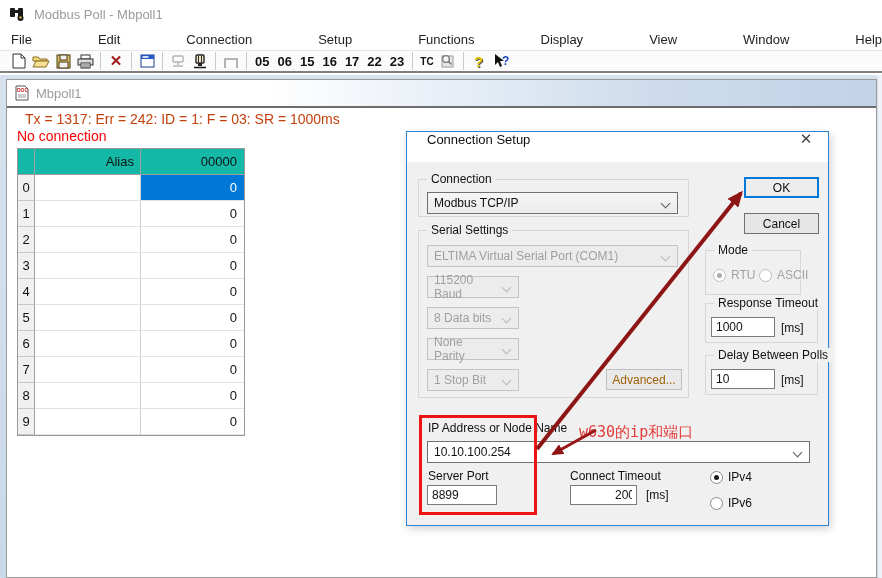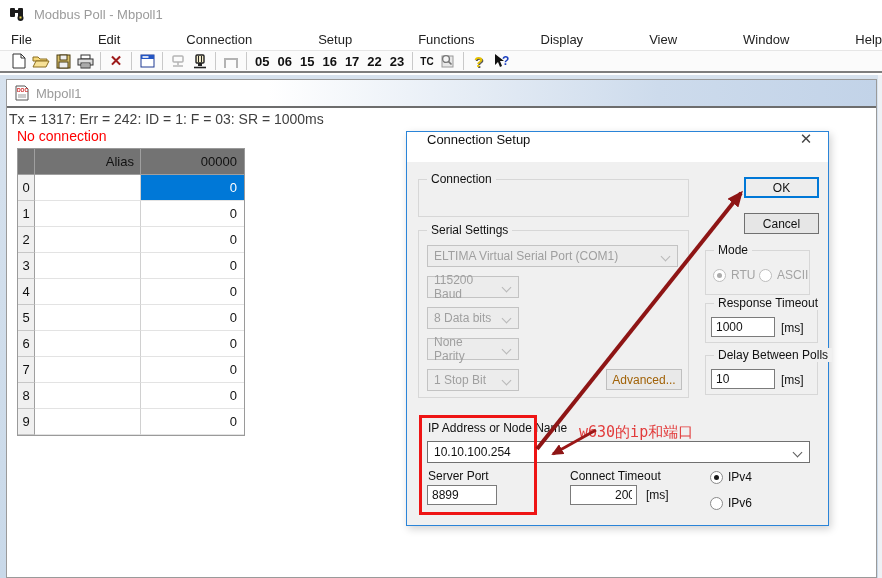--- a/index.html
+++ b/index.html
@@ -18,31 +18,31 @@
   .tc-label { font-size:10px; font-weight:bold; color:#111; padding:0 3px; }
   .x-glyph { color:#9e1b1b; font-size:15px; font-weight:bold; }
   .q-glyph { color:#e7c300; font-size:15px; font-weight:bold; text-shadow:1px 1px 0 #555; }
   .pulse { width:14px; height:10px; border-top:2px solid #b3b3b3; border-left:2px solid #b3b3b3; border-right:2px solid #b3b3b3; margin-top:4px; }
 
   
   .mdi { position:absolute; left:0; top:75px; width:882px; height:503px; background:linear-gradient(to bottom,#d7e2ee,#c9d9e9); }
   .child { position:absolute; left:6px; top:79px; width:871px; height:499px; background:#fff; border:1px solid #9a9a9a; }
   .child-titlebar { height:28px; background:linear-gradient(to right,#ffffff 0%,#ffffff 30%,#cddbec 75%,#c2d3e8 100%); border-bottom:2px solid #6d6d6d; display:flex; align-items:center; padding-left:7px; }
   .child-title { color:#9b9b9b; font-size:13px; margin-left:6px; }
-  .status1 { position:absolute; left:2px; top:31px; font-size:14px; color:#404040; }
+  .status1 { position:absolute; left:18px; top:31px; font-size:14px; color:#c2410c; }
   .status2 { position:absolute; left:10px; top:48px; font-size:14px; color:#fe0000; }
 
   
   .grid { position:absolute; left:10px; top:68px; border:1px solid #9a9a9a; background:#fff; }
   .grow { display:flex; }
   .gcell { border-right:1px solid #d0d0d0; border-bottom:1px solid #e3e3e3; font-size:13px; color:#111; display:flex; align-items:center; }
   .g-idx { width:17px; background:#f0f0f0; justify-content:center; border-right:1px solid #9f9f9f; border-bottom:1px solid #c7c7c7; }
   .g-alias { width:106px; justify-content:flex-end; padding-right:6px; }
   .g-val { width:103px; justify-content:flex-end; padding-right:7px; border-right:none; }
-  .ghead .gcell { background:#737373; border-bottom:1px solid #9f9f9f; height:24px; }
+  .ghead .gcell { background:#14b8a6; border-bottom:1px solid #9f9f9f; height:24px; }
   .ghead .g-alias { border-right:1px solid #9f9f9f; }
   .grow .gcell { height:26px; }
   .g-sel { background:#0078d7 !important; color:#fff !important; }
 
   
   .dialog { position:absolute; left:406px; top:131px; width:423px; height:395px; background:#f0f0f0; border:1px solid #2a84d8; z-index:40; box-shadow:2px 3px 8px rgba(0,0,0,.18); }
   .dlg-titlebar { height:30px; background:#fff; display:flex; align-items:center; justify-content:space-between; padding:0 12px 16px 20px; }
   .dlg-title { font-size:13px; color:#111; }
   .dlg-close { font-size:15px; color:#444; width:20px; text-align:center; }
   .groupbox { position:absolute; border:1px solid #d7d7d7; }
@@ -265,20 +265,24 @@
 
 <div class="dialog">
   <div class="dlg-titlebar">
     <span class="dlg-title">Connection Setup</span>
     <span class="dlg-close">✕</span>
   </div>
 
   <div class="groupbox" style="left:11px;top:47px;width:271px;height:38px;">
     <span class="gb-label">Connection</span>
   </div>
+  <div class="combo" style="left:20px;top:60px;width:251px;">
+    <span>Modbus TCP/IP</span>
+    <span class="chev"></span>
+  </div>
 
   <div class="btn default" style="left:337px;top:45px;width:75px;height:21px;">OK</div>
   <div class="btn" style="left:337px;top:81px;width:75px;height:21px;">Cancel</div>
 
   <div class="groupbox" style="left:11px;top:98px;width:271px;height:168px;">
     <span class="gb-label">Serial Settings</span>
   </div>
   <div class="combo disabled" style="left:20px;top:113px;width:251px;">
     <span>ELTIMA Virtual Serial Port (COM1)</span>
     <span class="chev"></span>
@@ -294,21 +298,21 @@
   <div class="combo disabled" style="left:20px;top:206px;width:92px;">
     <span>None Parity</span>
     <span class="chev"></span>
   </div>
   <div class="combo disabled" style="left:20px;top:237px;width:92px;">
     <span>1 Stop Bit</span>
     <span class="chev"></span>
   </div>
   <div class="btn disabled" style="left:199px;top:237px;width:76px;height:21px;">Advanced...</div>
 
-  <div class="groupbox" style="left:298px;top:118px;width:105px;height:45px;">
+  <div class="groupbox" style="left:298px;top:118px;width:96px;height:45px;">
     <span class="gb-label">Mode</span>
   </div>
   <div class="radio disabled checked" style="left:306px;top:136px;">
     <span class="rdot"></span>
     <span>RTU</span>
   </div>
   <div class="radio disabled" style="left:352px;top:136px;">
     <span class="rdot"></span>
     <span>ASCII</span>
   </div>

